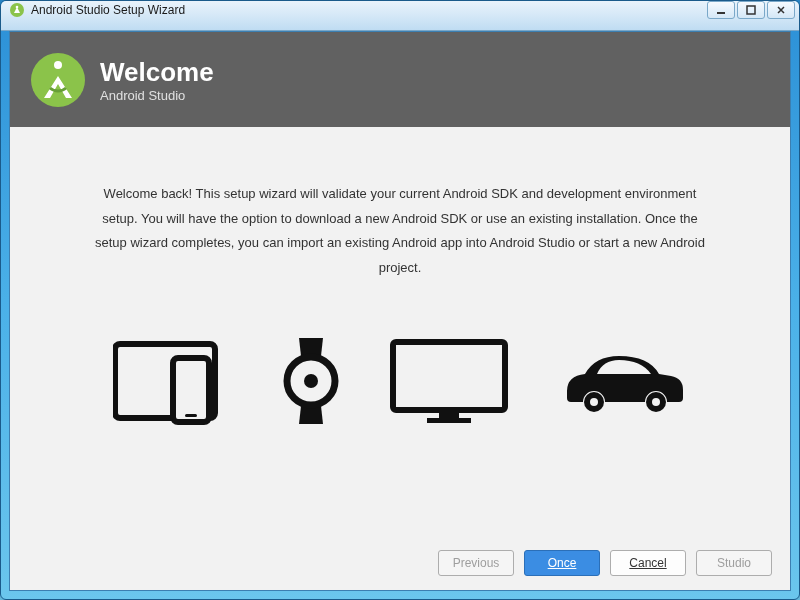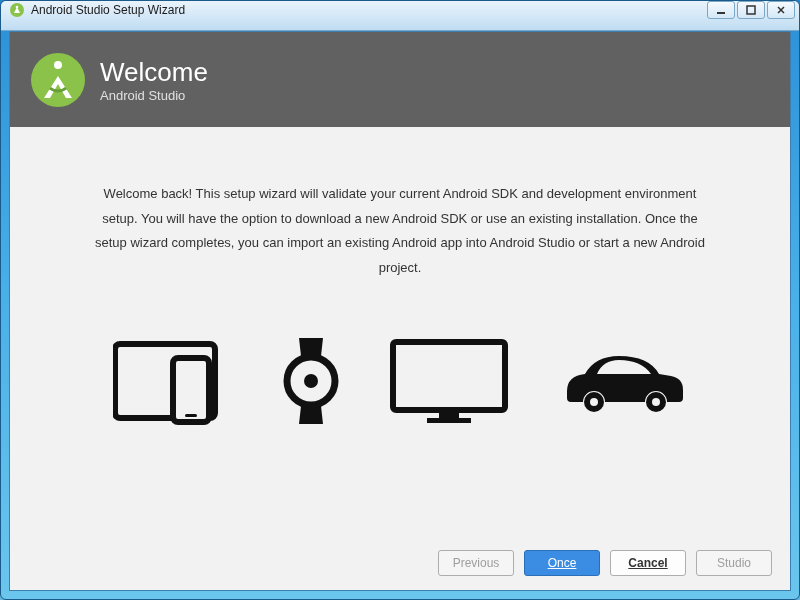--- a/index.html
+++ b/index.html
@@ -67,21 +67,21 @@
     height: 95px;
     display: flex;
     align-items: center;
     padding-left: 20px;
   }
   .logo-circle {
     width: 56px; height: 56px;
     margin-right: 14px;
   }
   .hdr-titles { color: #fff; }
-  .hdr-title { font-size: 26px; font-weight: 400; text-align: right; }
+  .hdr-title { font-size: 26px; font-weight: 700; text-align: right; }
   .hdr-sub { font-size: 13px; font-weight: 400; color: #e0e0e0; }
   .content {
     flex: 1;
     background: #f2f2f2;
     display: flex;
     flex-direction: column;
     align-items: center;
     padding: 55px 60px 30px 60px;
   }
   .welcome-text {
@@ -121,21 +121,21 @@
     color: #9e9e9e;
     cursor: default;
     background: #f5f5f5;
   }
   .btn.primary {
     background: #3b8de3;
     border-color: #2b6fb8;
     color: #fff;
     text-decoration: underline;
   }
-  .btn.under { text-decoration: underline; font-weight: bold; }
+  .btn.under { text-decoration: underline; }
 </style>
 </head>
 <body>
 
 <div class="window">
 
   <div class="titlebar">
     <span class="title-icon">
       <svg viewBox="0 0 16 16" width="16" height="16">
         <circle cx="8" cy="8" r="7" fill="#8bc34a"></circle>

